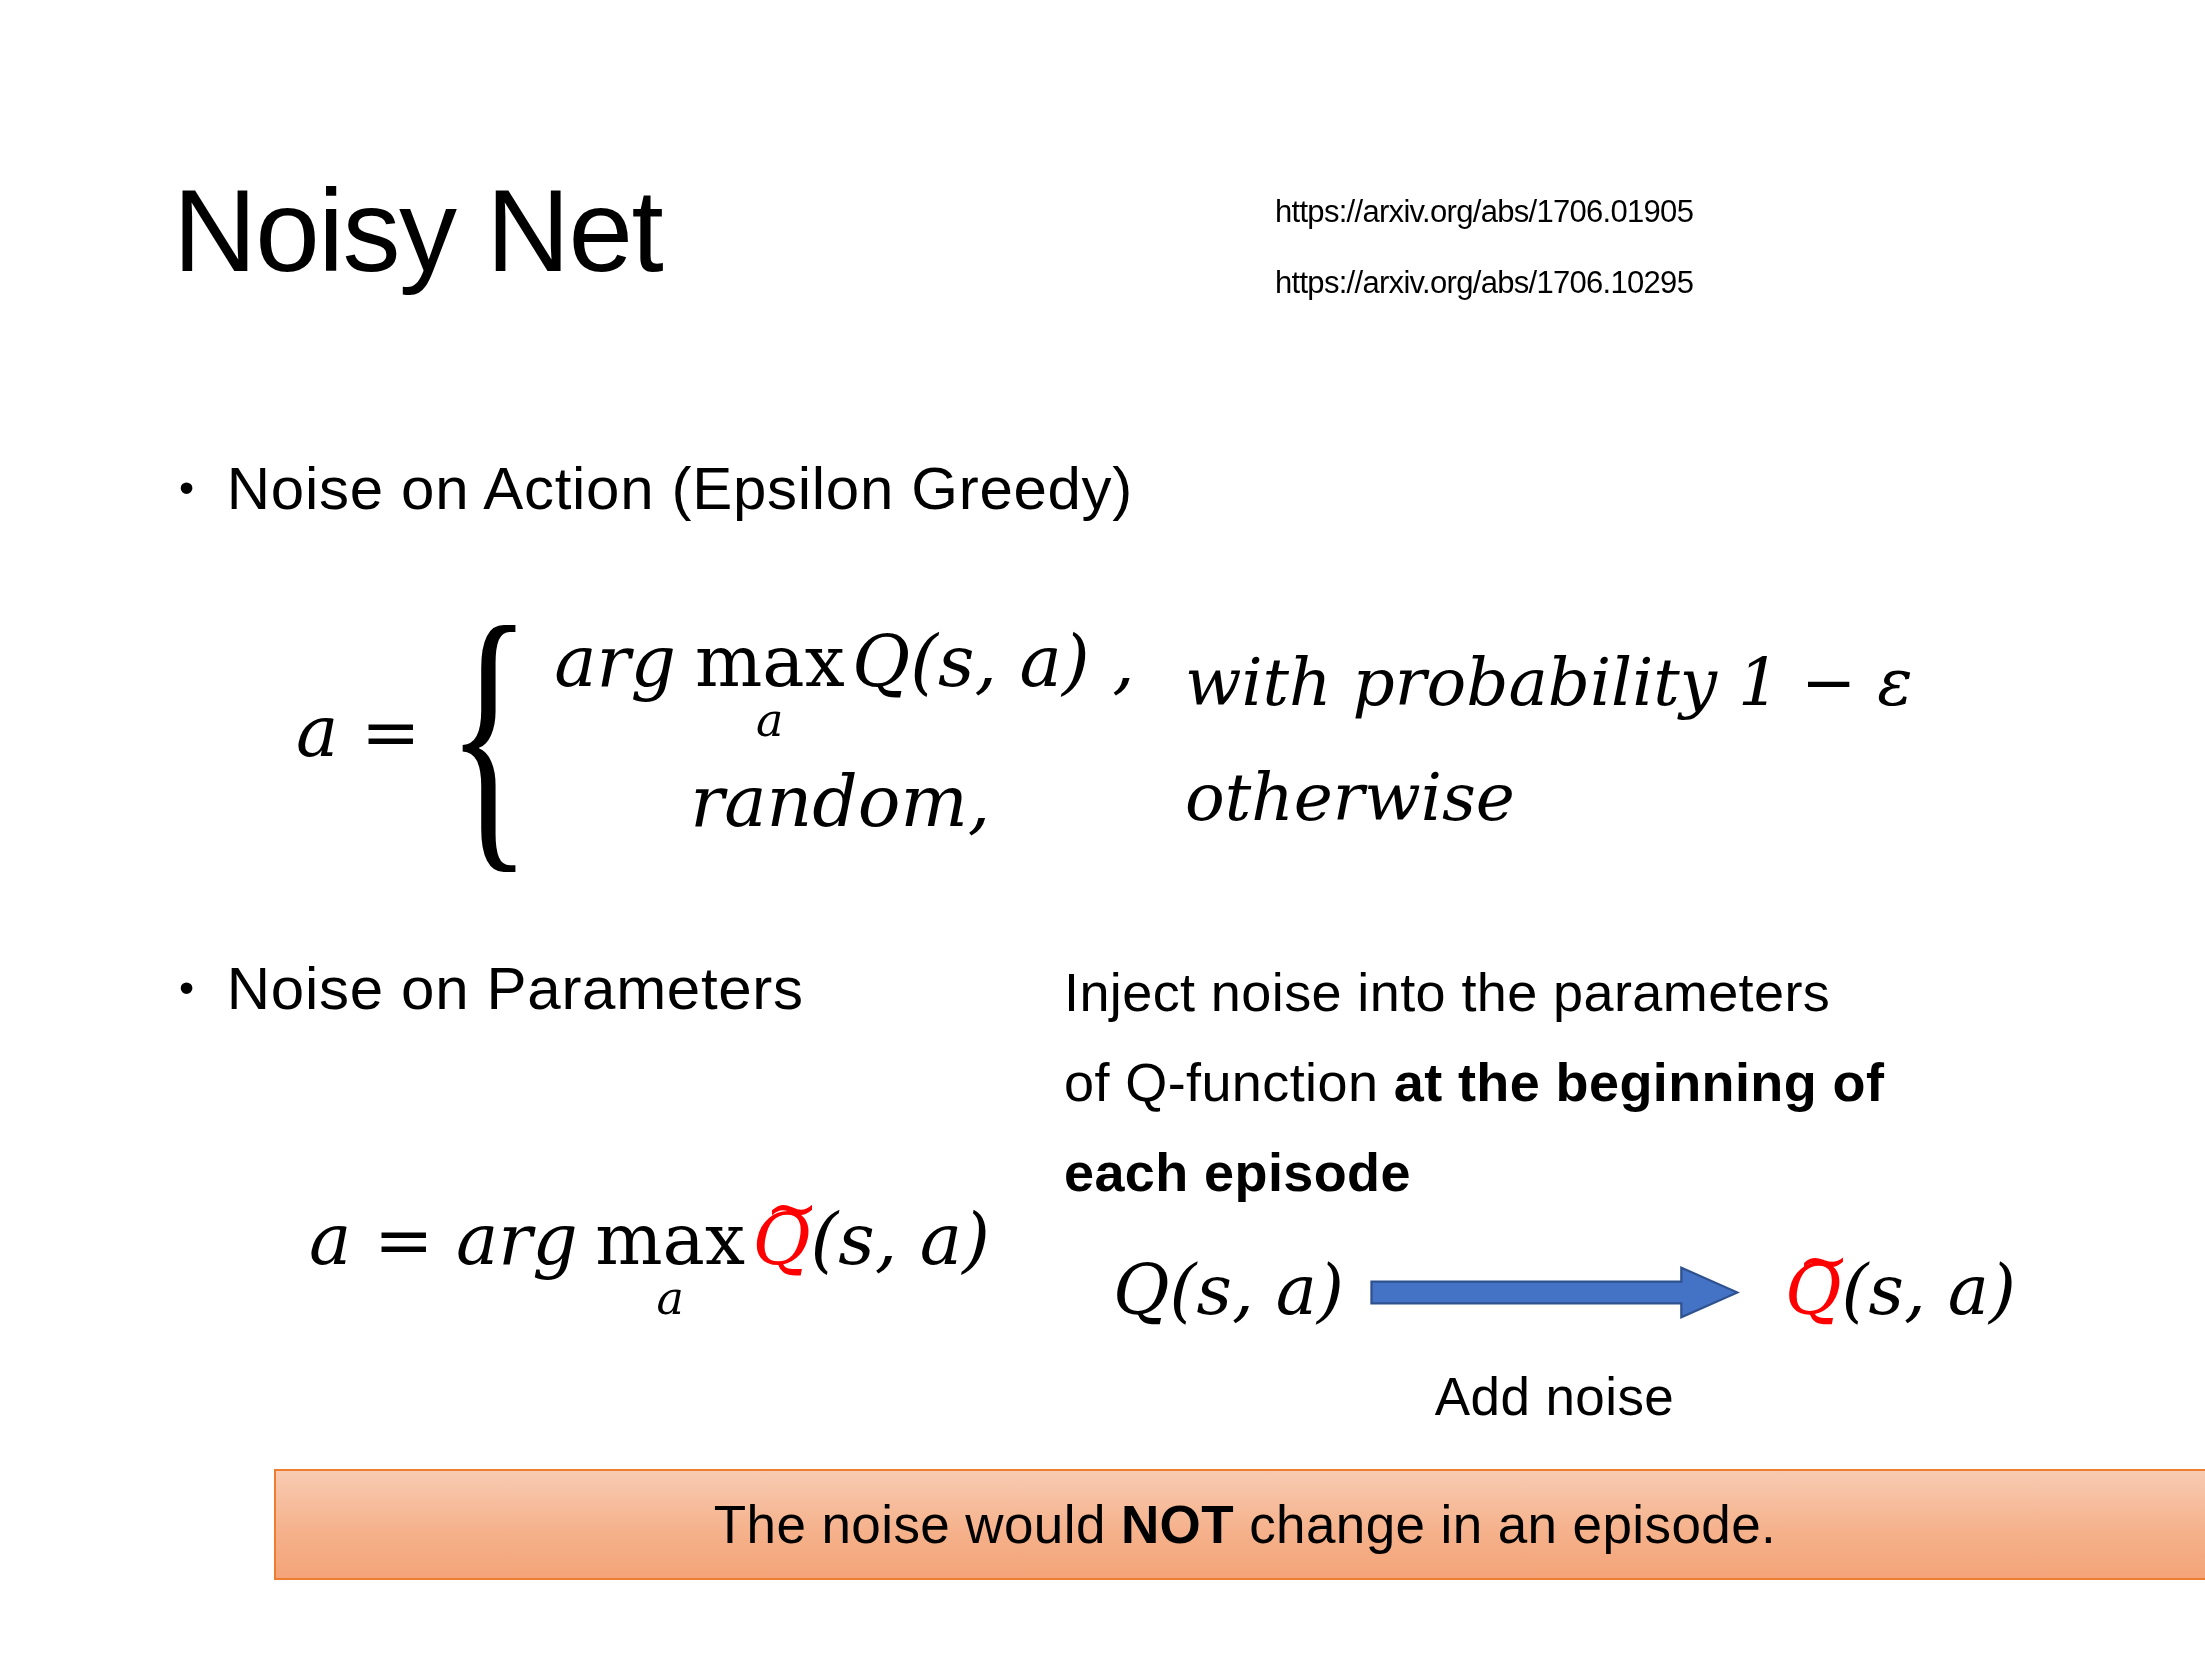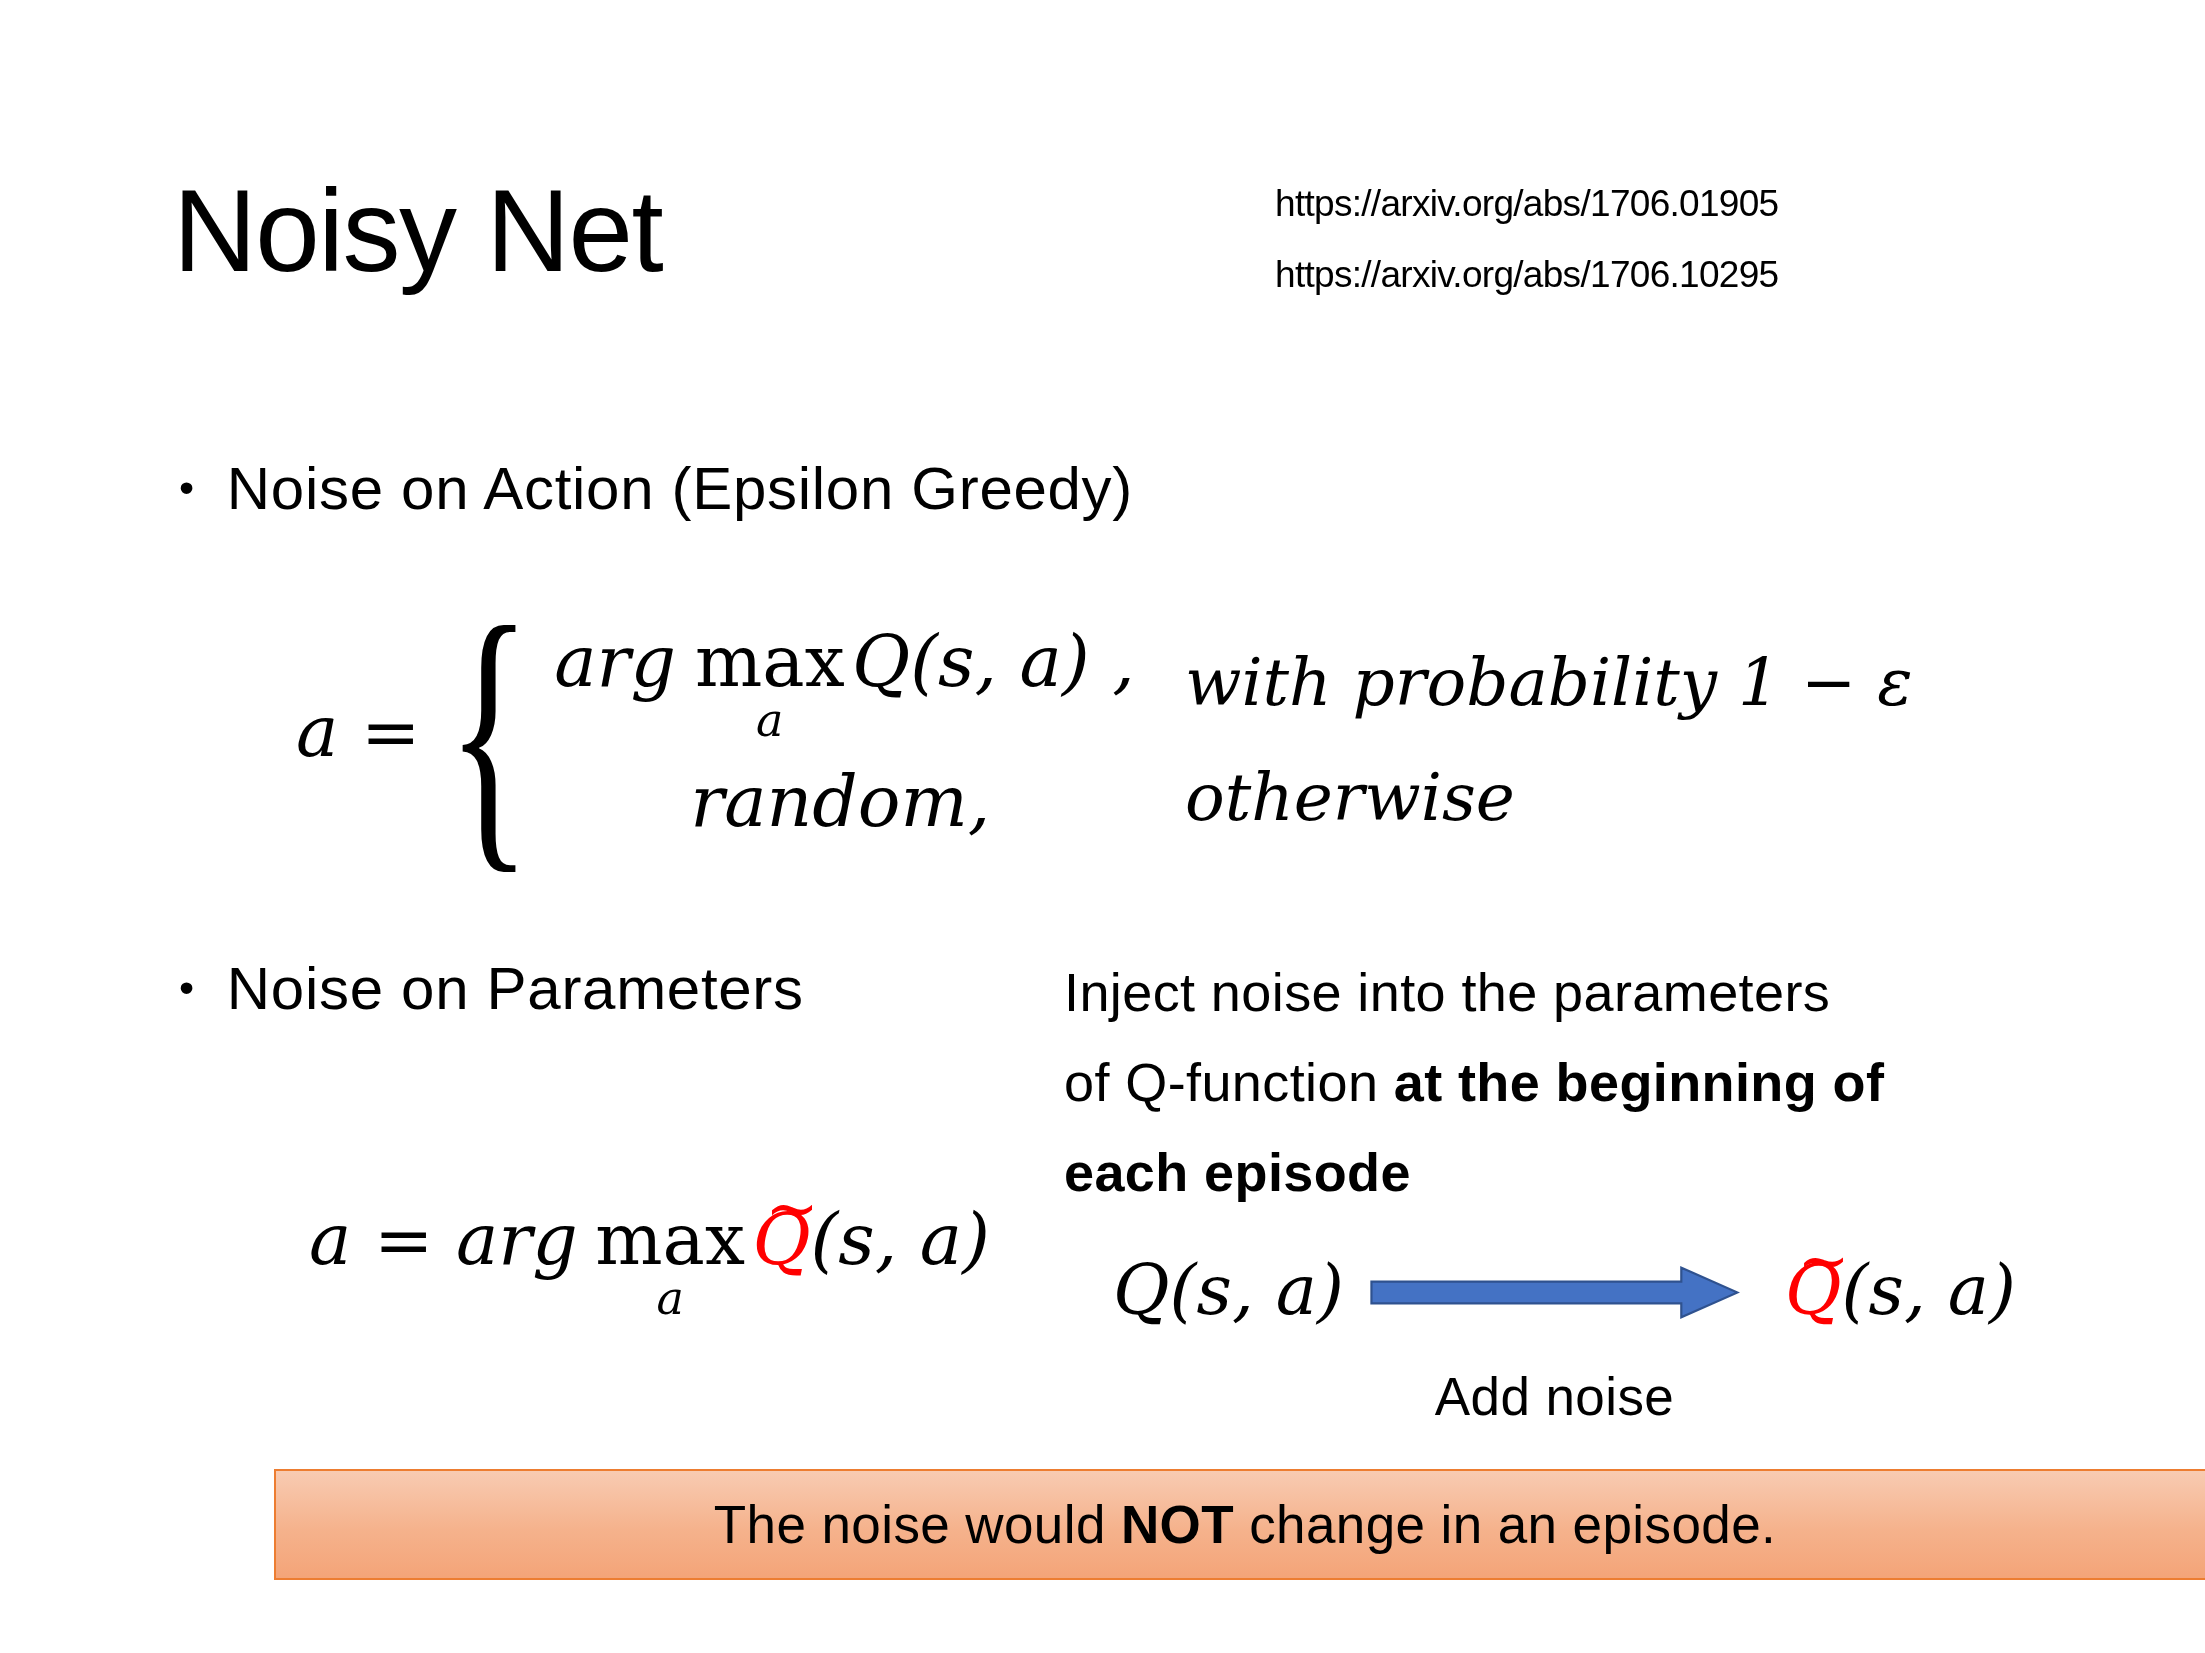--- a/index.html
+++ b/index.html
@@ -9,22 +9,22 @@
     font-family:"Liberation Sans", sans-serif;
   }
   .math { font-family:"DejaVu Serif", serif; font-style:italic; }
 
   .title {
     position:absolute; left:173px; top:168px;
     font-size:116px; line-height:1.1; letter-spacing:-1.5px;
   }
 
   .links {
-    position:absolute; left:1275px; top:168px;
-    font-size:37px; line-height:71px; letter-spacing:-0.7px;
+    position:absolute; left:1275px; top:176px;
+    font-size:31px; line-height:71px; letter-spacing:-0.7px;
   }
 
   .bullet-row { position:absolute; display:flex; gap:32px; font-size:60px; letter-spacing:0.7px; }
   .bullet-row.b1 { left:179px; top:454px; }
   .bullet-row.b2 { left:179px; top:954px; }
   .bullet-dot { font-size:0.72em; align-self:center; transform:translateY(-0.02em); }
 
   
   .f1 { position:absolute; left:296px; top:621px; height:221px; display:flex; align-items:center; }
   .f1 .lhs { font-size:71px; }

